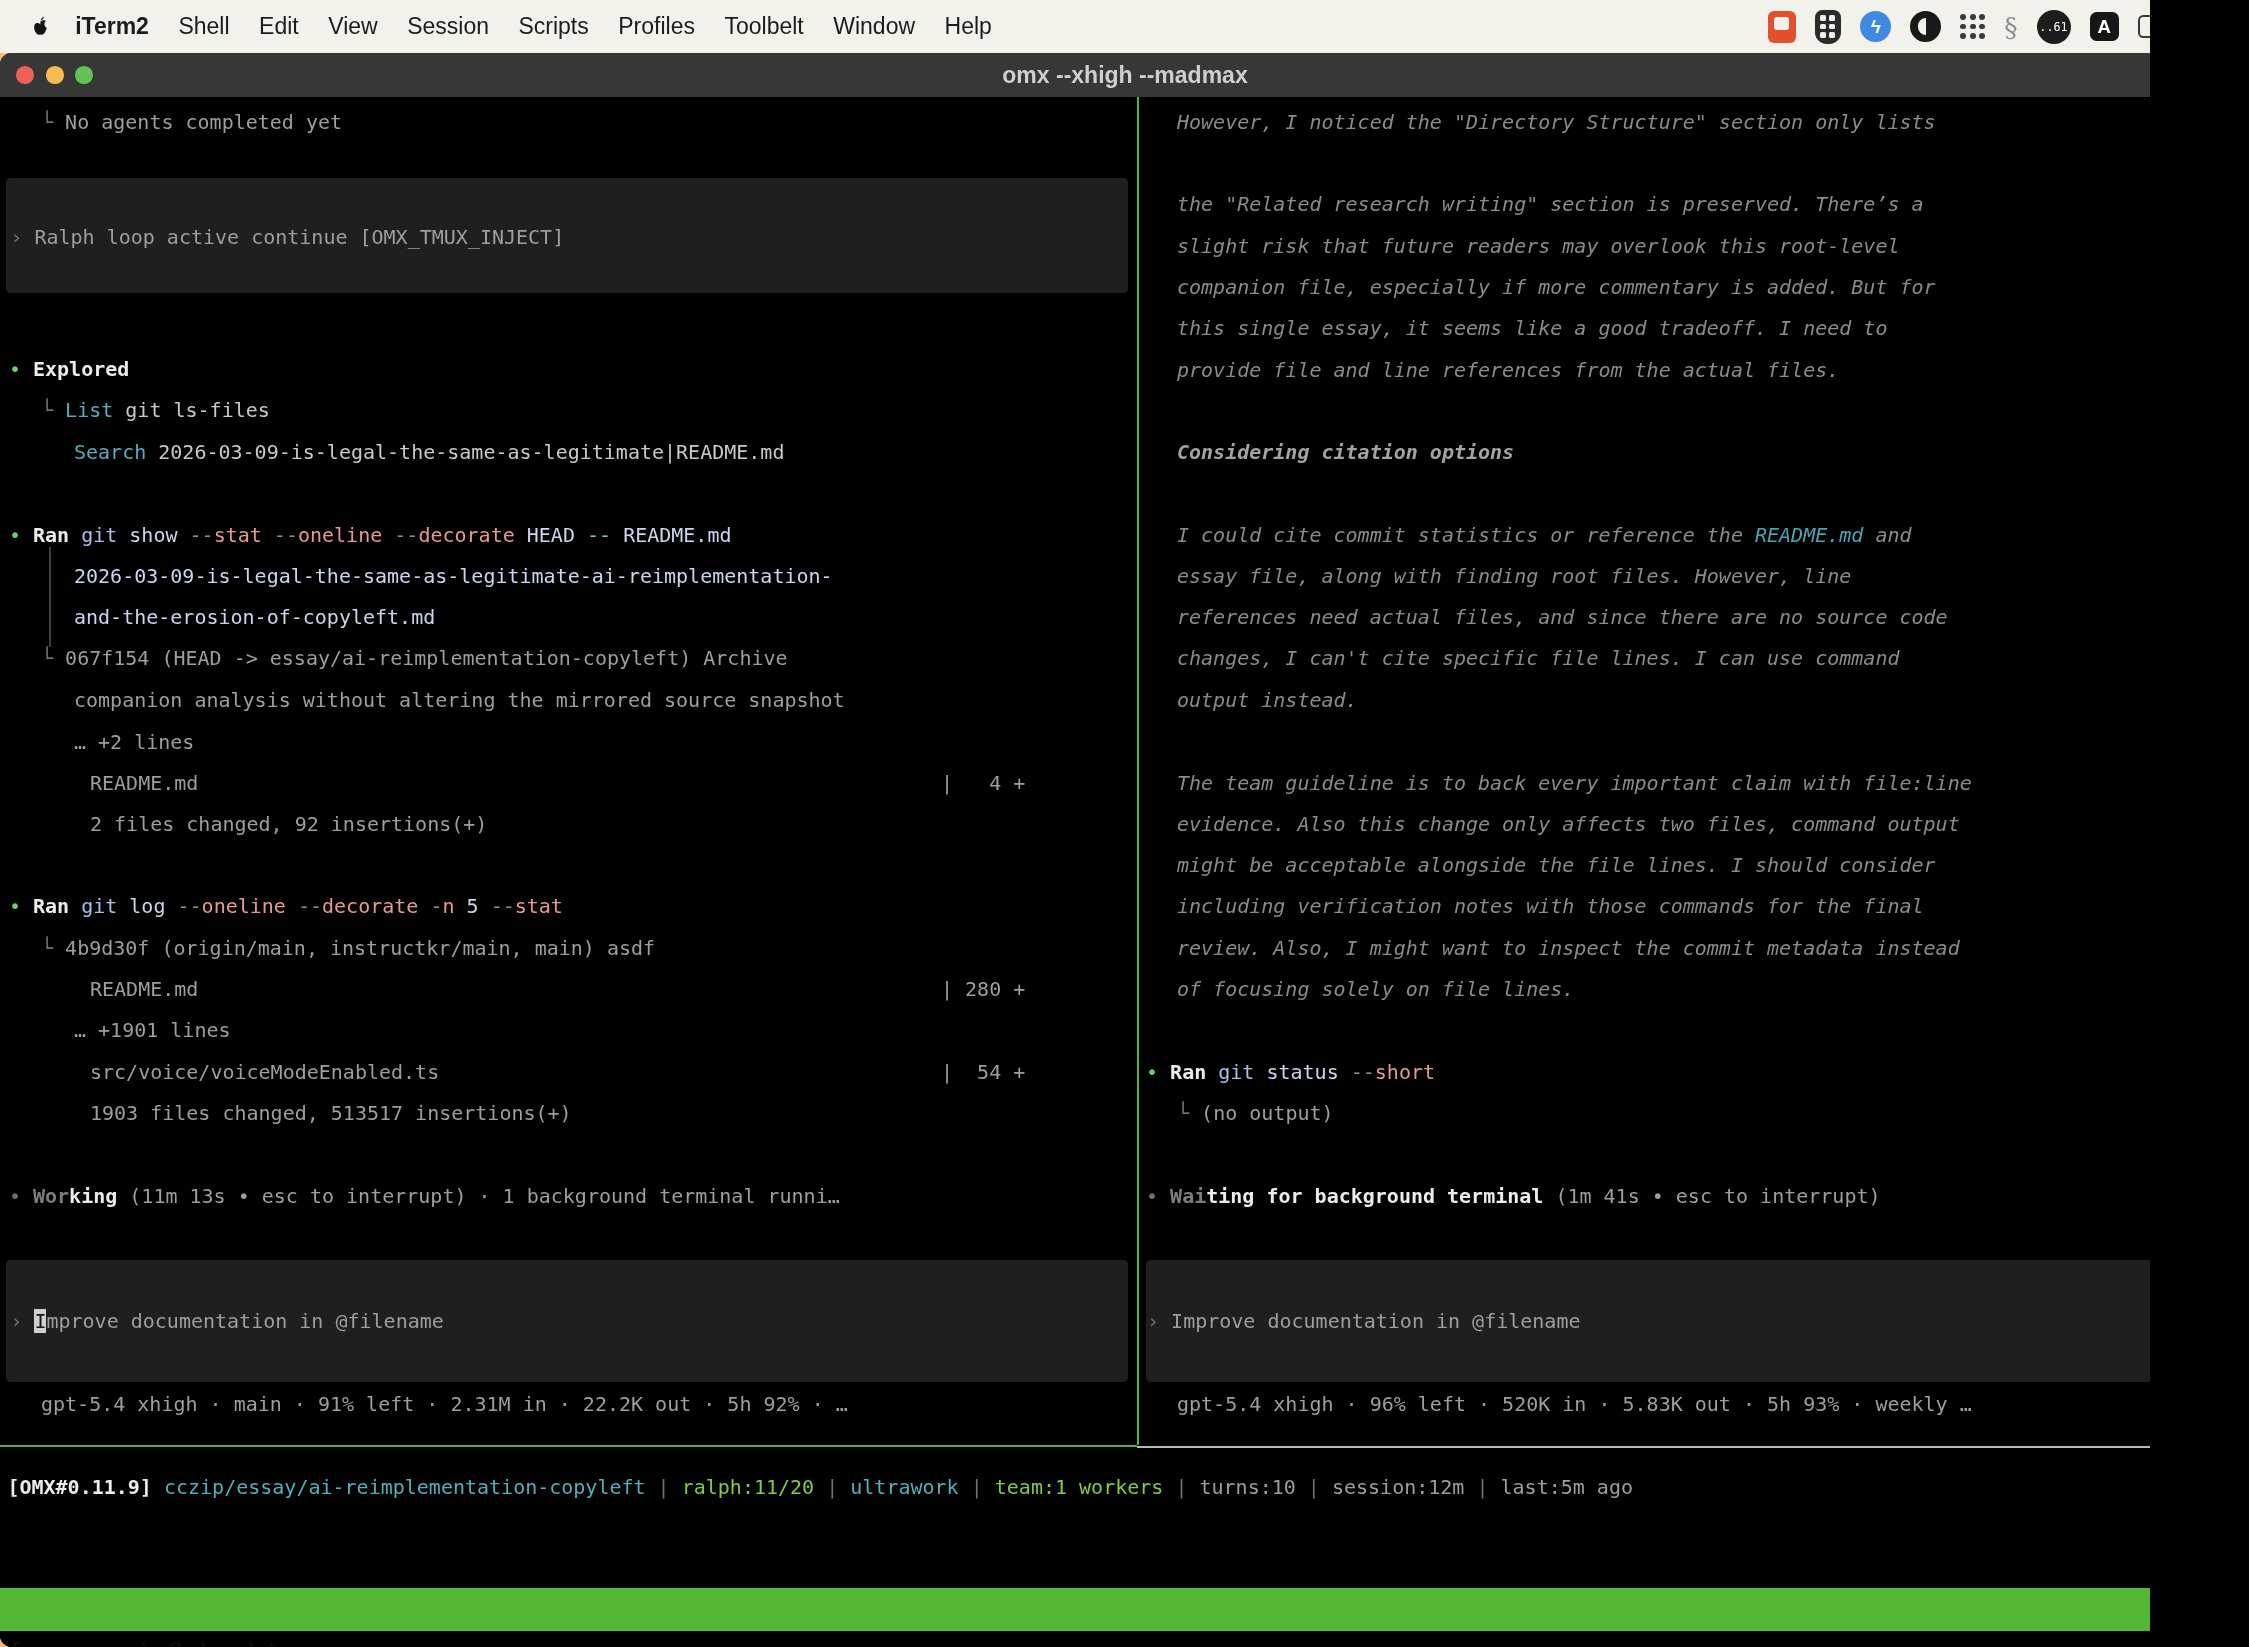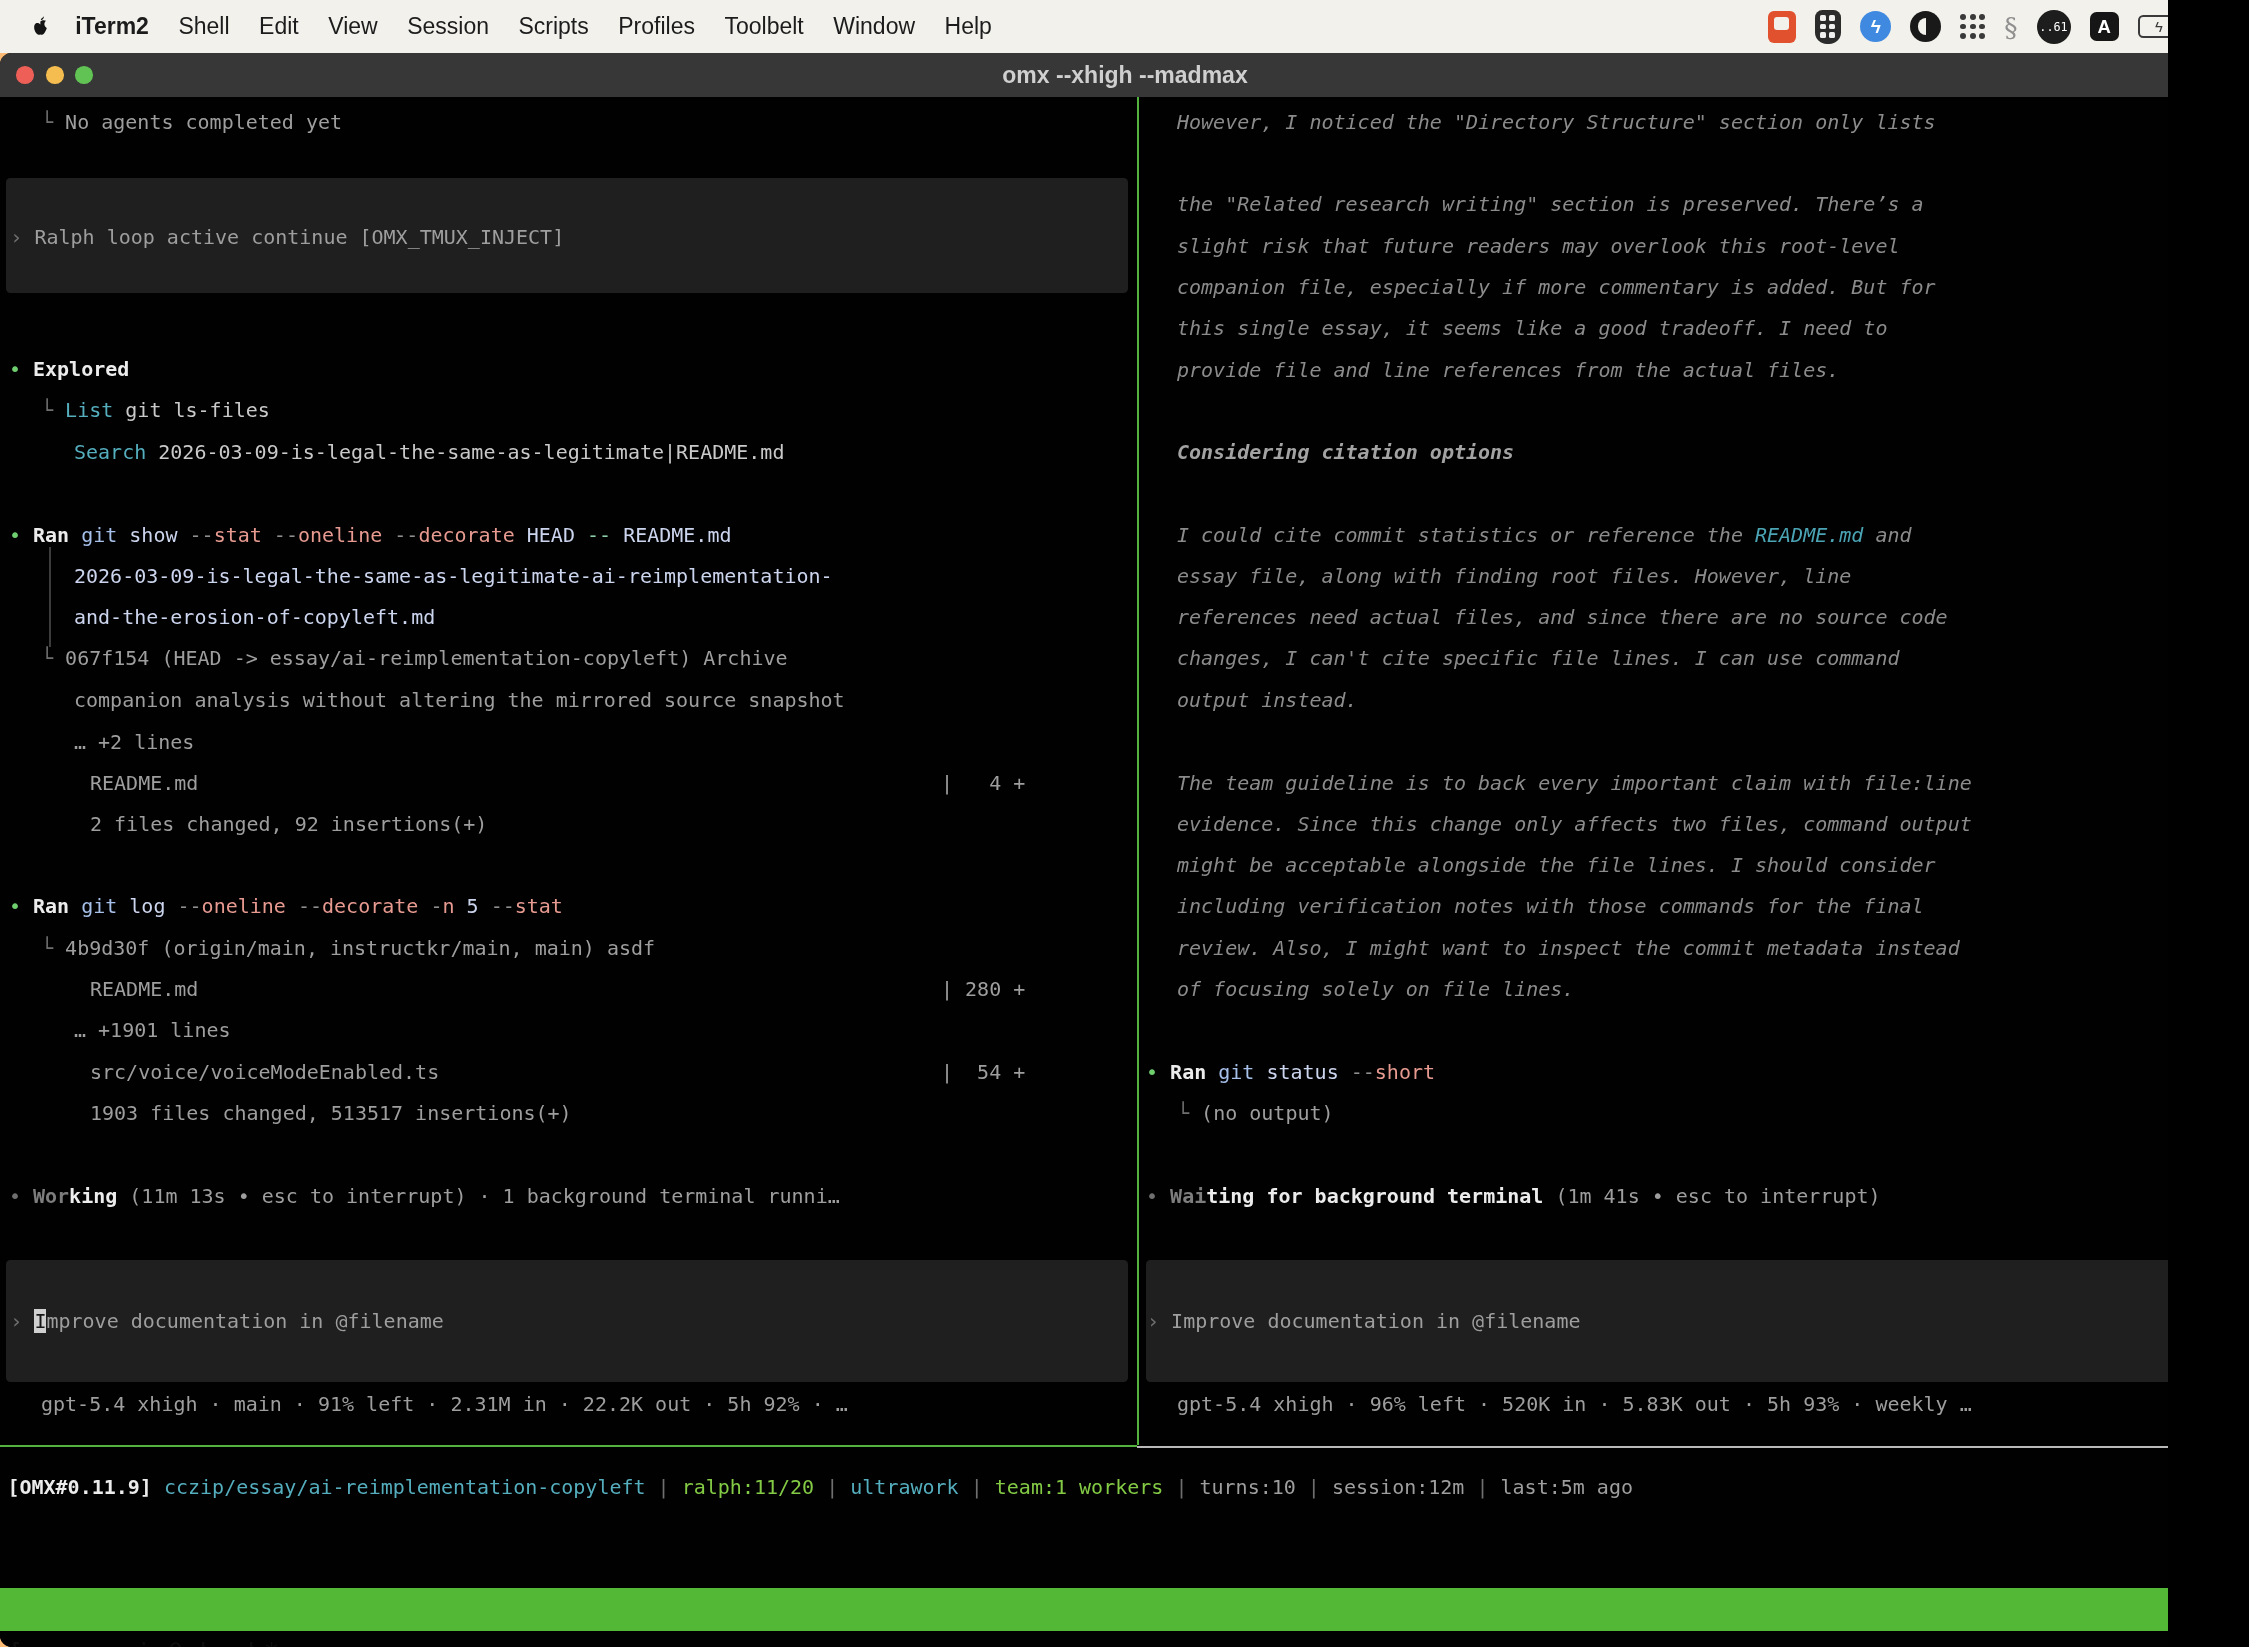--- a/index.html
+++ b/index.html
@@ -1,17 +1,17 @@
 <!DOCTYPE html>
 <html style="font-size:11.8px"><head>
 <meta charset="utf-8">
 <style>
   html,body{margin:0;padding:0;background:#000;}
   .screen{position:relative;width:2150px;height:1648px;background:#fdba74;overflow:hidden;
-          font-family:"DejaVu Sans Mono",monospace;padding-left:18px;}
+          font-family:"DejaVu Sans Mono",monospace;}
   
   .menubar{position:absolute;top:0;left:0;width:2250px;height:53px;background:#f2f1ec;
            display:flex;align-items:center;font-family:"Liberation Sans",sans-serif;
            font-size:23px;color:#1c1c1c;}
   .apple{margin-left:29.5px;display:flex;align-items:center;}
   .mi{margin-left:29.5px;cursor:default;}
   .mi.bold{font-weight:bold;margin-left:25px;}
   .mstatus{margin-left:auto;margin-right:19px;display:flex;align-items:center;gap:19px;}
   .ic{display:flex;align-items:center;justify-content:center;}
   .ic-chat{width:28px;height:32px;background:#e2512e;border-radius:5.9px;position:relative;}
@@ -186,21 +186,21 @@
           <div class="tline" style="top: 169px;"><span class="flow" style="left: 1177px;"><span class="ital">companion file, especially if more commentary is added. But for</span></span></div>
           <div class="tline" style="top: 210px;"><span class="flow" style="left: 1177px;"><span class="ital">this single essay, it seems like a good tradeoff. I need to</span></span></div>
           <div class="tline" style="top: 252px;"><span class="flow" style="left: 1177px;"><span class="ital">provide file and line references from the actual files.</span></span></div>
           <div class="tline" style="top: 334px;"><span class="flow" style="left: 1177px;"><span class="ital-b">Considering citation options</span></span></div>
           <div class="tline" style="top: 417px;"><span class="flow" style="left: 1177px;"><span class="ital">I could cite commit statistics or reference the </span><span class="tealital">README.md</span><span class="ital"> and</span></span></div>
           <div class="tline" style="top: 458px;"><span class="flow" style="left: 1177px;"><span class="ital">essay file, along with finding root files. However, line</span></span></div>
           <div class="tline" style="top: 499px;"><span class="flow" style="left: 1177px;"><span class="ital">references need actual files, and since there are no source code</span></span></div>
           <div class="tline" style="top: 540px;"><span class="flow" style="left: 1177px;"><span class="ital">changes, I can't cite specific file lines. I can use command</span></span></div>
           <div class="tline" style="top: 582px;"><span class="flow" style="left: 1177px;"><span class="ital">output instead.</span></span></div>
           <div class="tline" style="top: 665px;"><span class="flow" style="left: 1177px;"><span class="ital">The team guideline is to back every important claim with file:line</span></span></div>
-          <div class="tline" style="top: 706px;"><span class="flow" style="left: 1177px;"><span class="ital">evidence. Since this change only affects two files, command output</span></span></div>
+          <div class="tline" style="top: 706px;"><span class="flow" style="left: 1177px;"><span class="ital">evidence. Also this change only affects two files, command output</span></span></div>
           <div class="tline" style="top: 747px;"><span class="flow" style="left: 1177px;"><span class="ital">might be acceptable alongside the file lines. I should consider</span></span></div>
           <div class="tline" style="top: 788px;"><span class="flow" style="left: 1177px;"><span class="ital">including verification notes with those commands for the final</span></span></div>
           <div class="tline" style="top: 830px;"><span class="flow" style="left: 1177px;"><span class="ital">review. Also, I might want to inspect the commit metadata instead</span></span></div>
           <div class="tline" style="top: 871px;"><span class="flow" style="left: 1177px;"><span class="ital">of focusing solely on file lines.</span></span></div>
           <div class="tline" style="top: 954px;"><span class="flow" style="left: 1146px;"><span class="green">• </span><span class="white-b">Ran</span><span class="gray"> </span><span class="blue">git</span><span class="gray"> </span><span class="lav">status</span><span class="gray"> </span><span class="dashdim">--</span><span class="salmon">short</span></span></div>
           <div class="tline" style="top: 995px;"><span class="flow" style="left: 1177px;"><span class="dim">└ </span><span class="gray">(no output)</span></span></div>
           <div class="tline" style="top: 1078px;"><span class="flow" style="left: 1146px;"><span class="dim">• </span><span class="dim-b">Wai</span><span class="white-b">ting for background terminal</span><span class="gray"> (1m 41s • esc to interrupt)</span></span></div>
           <div class="tline" style="top: 1203px;"><span class="flow" style="left: 1147px;"><span class="dim">› </span><span class="gray">Improve documentation in @filename</span></span></div>
           <div class="tline" style="top: 1286px;"><span class="flow" style="left: 1177px;"><span class="gray">gpt-5.4 xhigh · 96% left · 520K in · 5.83K out · 5h 93% · weekly …</span></span></div>
         </div>

